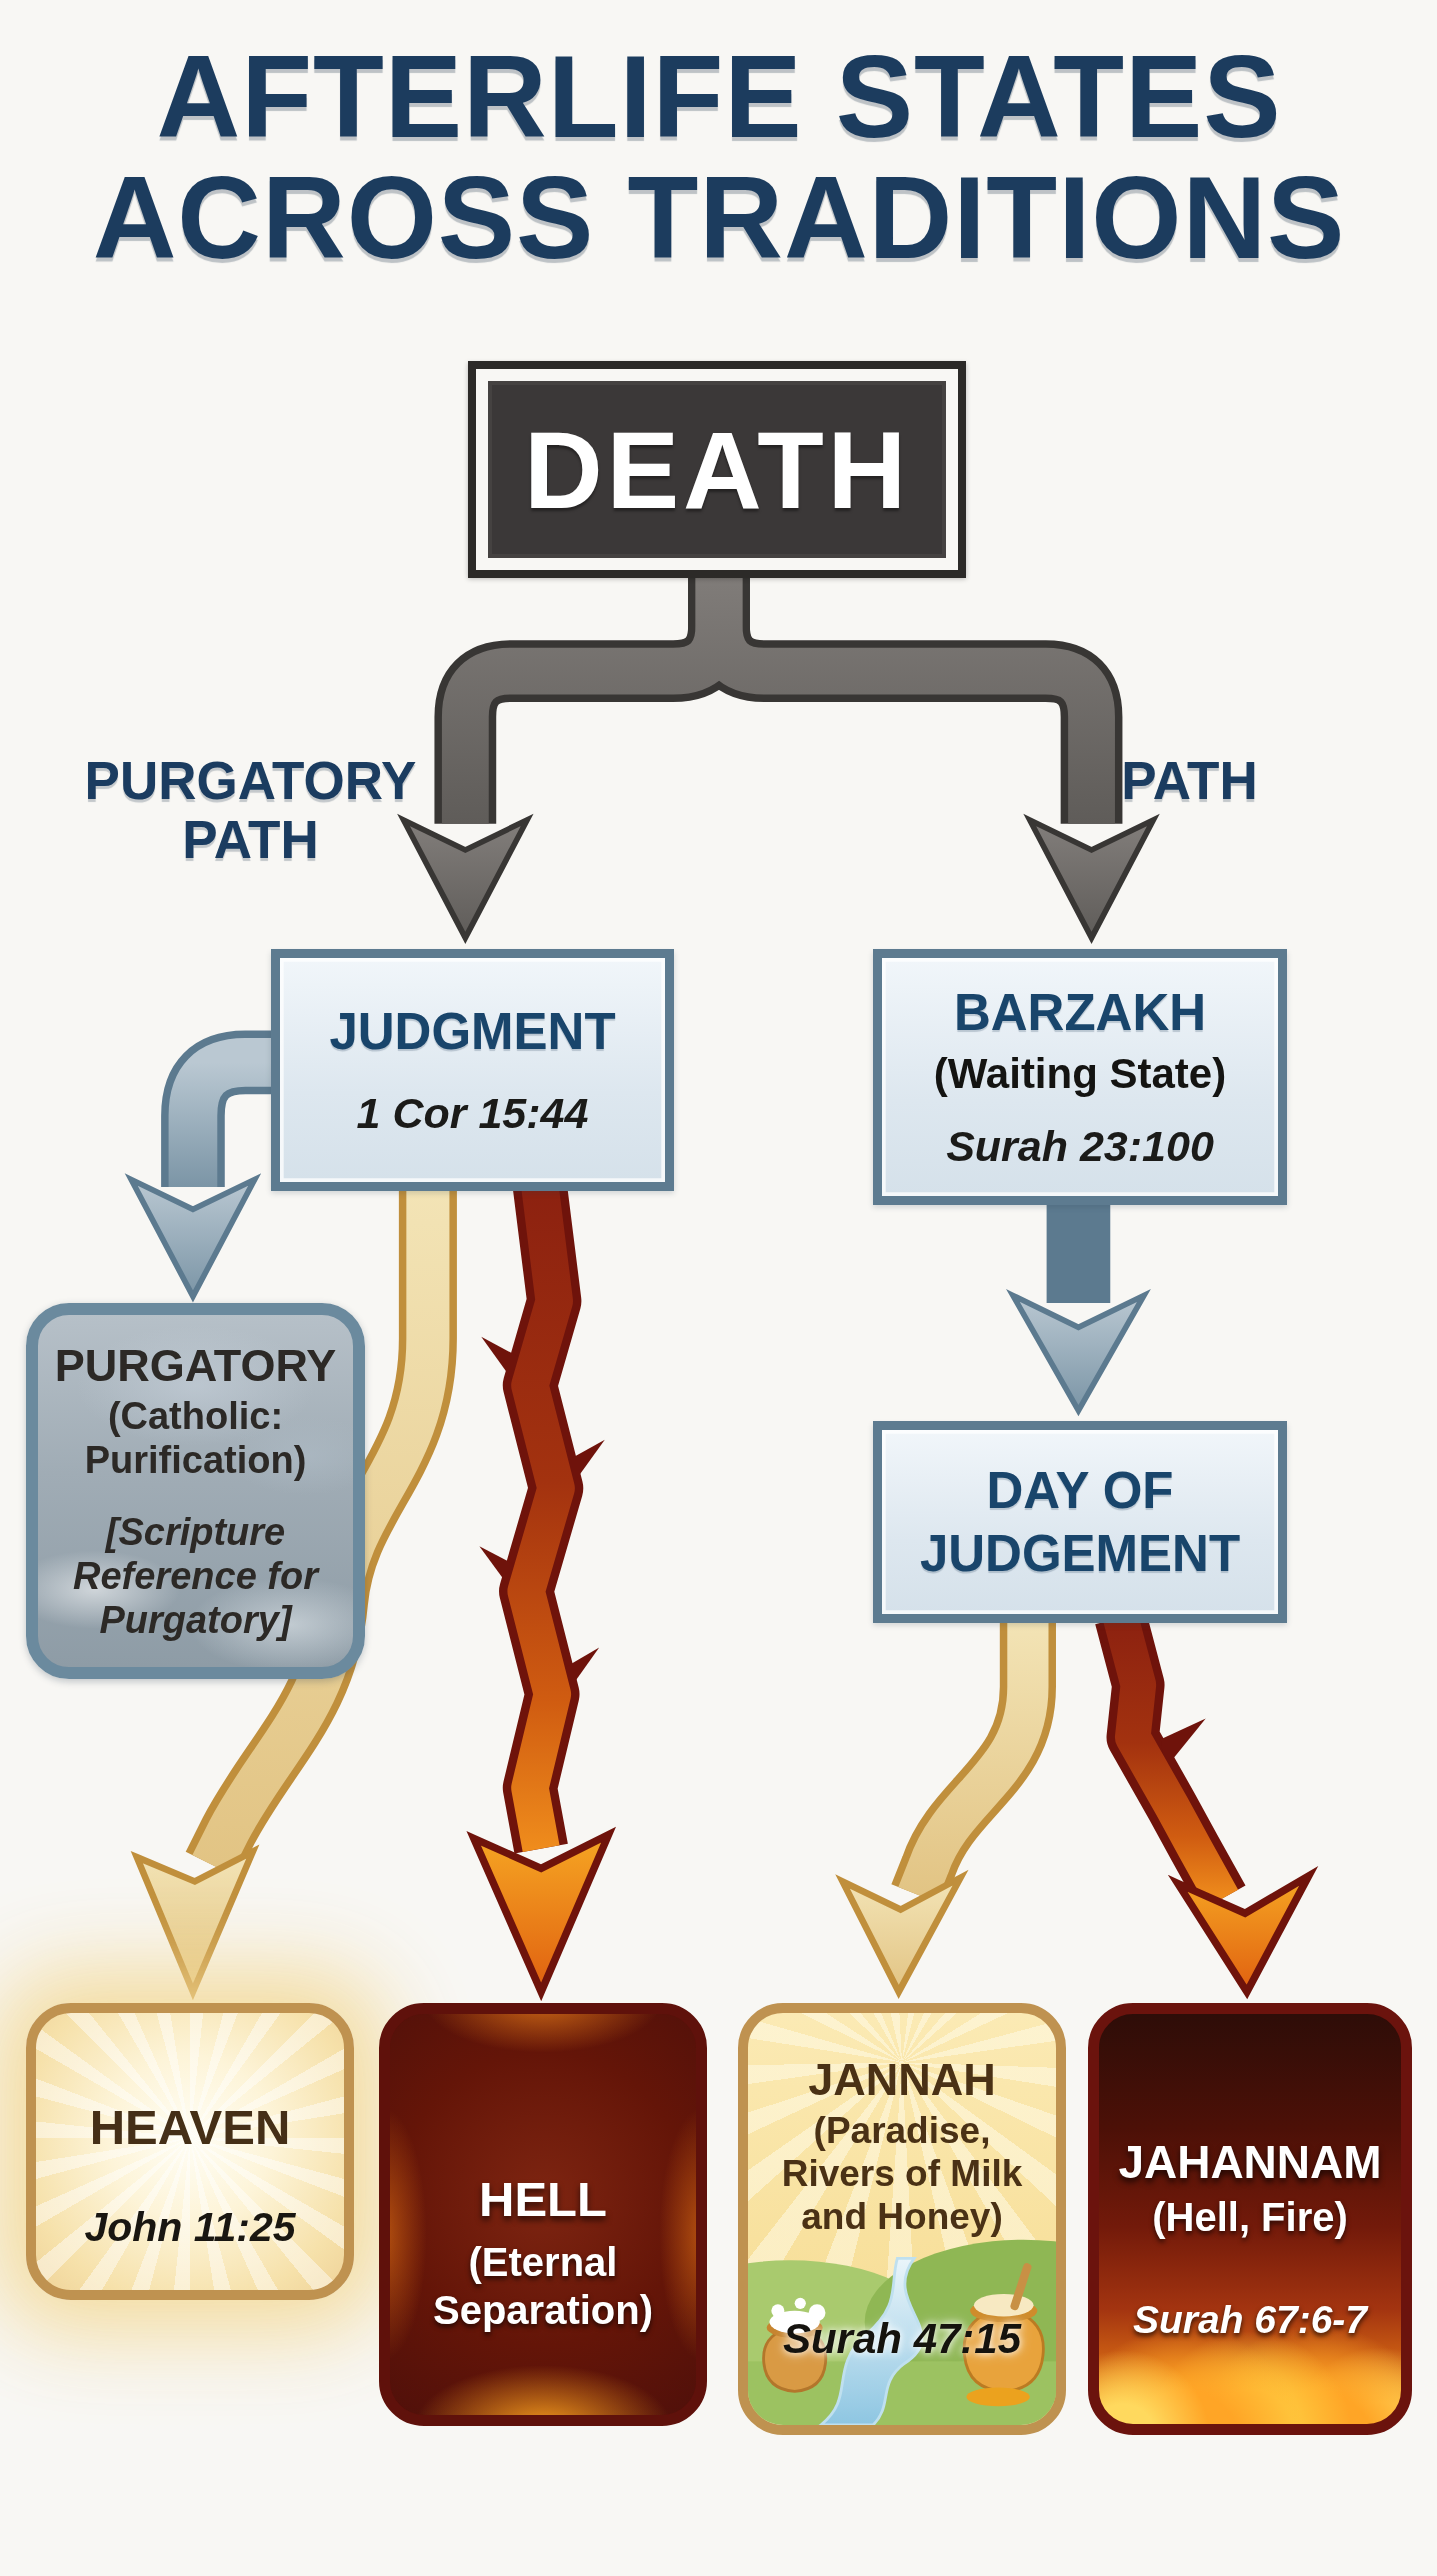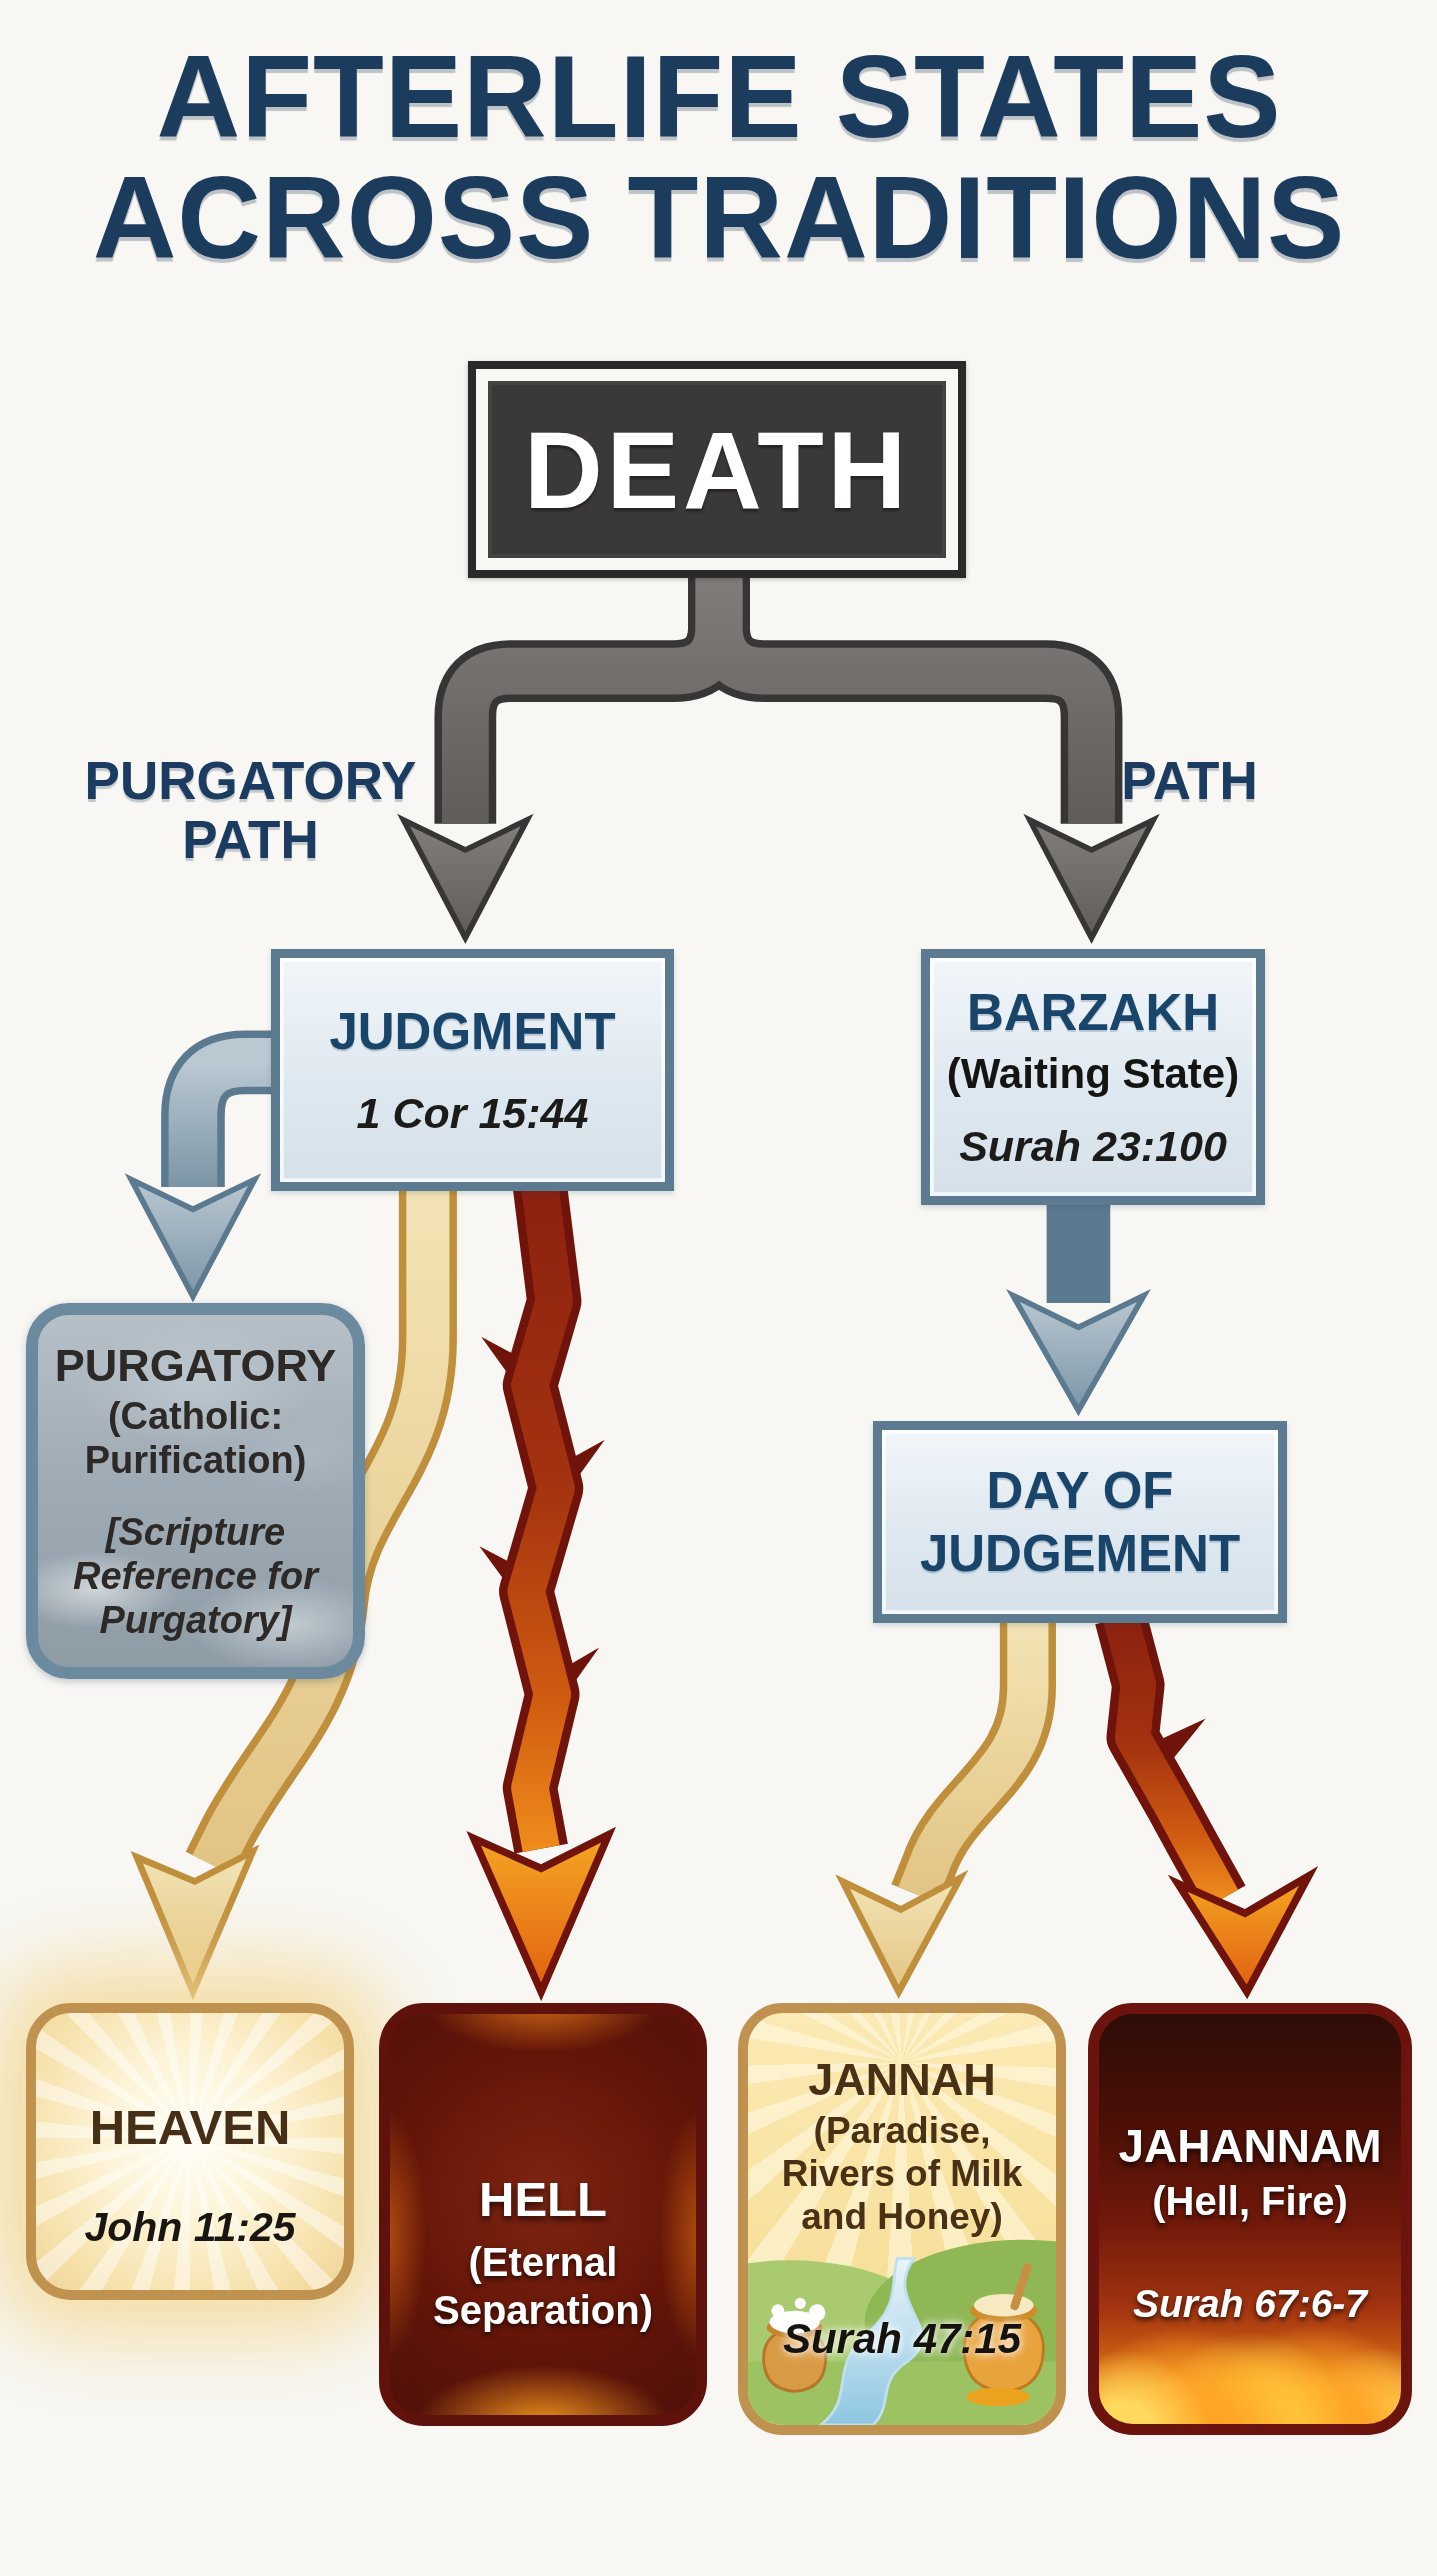--- a/index.html
+++ b/index.html
@@ -30,21 +30,21 @@
 
   
   .node { position:absolute; z-index:2; border:9.4px solid #5d7b90;
     background:linear-gradient(180deg,#f1f6fa 0%,#dde7ef 60%,#d5e1ea 100%);
     box-shadow: inset 0 0 0 3.7px rgba(255,255,255,.75), 0 2.8px 5.6px rgba(40,60,80,.18);
     display:flex; flex-direction:column; align-items:center; justify-content:center; text-align:center; }
   .node-title { font-size:51px; font-weight:bold; color:#19456b; text-shadow:0 1.9px 0.9px rgba(10,40,70,.2); }
   .node-sub   { font-size:42px; font-weight:bold; color:#141412; }
   .node-ref   { font-size:43px; font-style:italic; font-weight:bold; color:#1b1b19; }
   .judgment { left:271px;  top:949px; width:403px; height:242px; gap:28px; }
-  .barzakh  { left:873px;  top:949px; width:344px; height:256px; gap:7.5px;margin-left:48px; }
+  .barzakh  { left:873px;  top:949px; width:414px; height:256px; gap:7.5px; }
   .barzakh .node-ref { margin-top:17px; }
   .doj      { left:873px;  top:1421px; width:414px; height:202px; }
   .doj .node-title { line-height:1.24; }
 
   
   .purgatory { position:absolute; z-index:2; left:26px; top:1303px; width:339px; height:376px;
     border-radius:43px; border:12px solid #6b8a9e; color:#2c2926;
     background:
       radial-gradient(ellipse 122px 56px at 18% 78%, rgba(255,255,255,.55), transparent 70%),
       radial-gradient(ellipse 140px 66px at 80% 88%, rgba(240,245,248,.5), transparent 72%),
@@ -96,21 +96,21 @@
 
   .jahannam { left:1088px; width:324px; height:432px; border:11.2px solid #6b130d; color:#fff;
     background:
       radial-gradient(circle at 8% 103%, #ffd95e 0 32px, rgba(255,200,60,0) 86px),
       radial-gradient(circle at 28% 106%, #ffa526 0 58px, rgba(255,160,35,0) 122px),
       radial-gradient(circle at 50% 102%, #ffc83e 0 43px, rgba(255,190,50,0) 101px),
       radial-gradient(circle at 72% 106%, #ffa526 0 58px, rgba(255,160,35,0) 124px),
       radial-gradient(circle at 93% 103%, #ffd95e 0 34px, rgba(255,200,60,0) 89px),
       linear-gradient(180deg,#2e0d08 0%, #4c1007 28%, #731a0a 52%, #a33410 72%, #d96c14 88%, #f0941c 100%);
     padding:105px 9.4px 0; }
-  .jahannam-title { font-size:46px; font-weight:bold; text-shadow:0 3.7px 6.6px rgba(0,0,0,.7); }
+  .jahannam-title { font-size:46px; font-weight:bold; text-shadow:0 3.7px 6.6px rgba(0,0,0,.7);margin-top:16px; }
   .jahannam-sub   { font-size:40px; font-weight:bold; margin-top:5.6px; text-shadow:0 2.8px 5.6px rgba(0,0,0,.65); }
   .jahannam-ref   { font-size:39px; font-style:italic; font-weight:bold; margin-top:58px; text-shadow:0 2.8px 5.6px rgba(0,0,0,.7); }
 </style>
 </head>
 <body>
 
 <div class="canvas">
 
   <svg class="arrows" width="1438" height="2576" viewBox="0 0 1536 2752">
     <defs>

